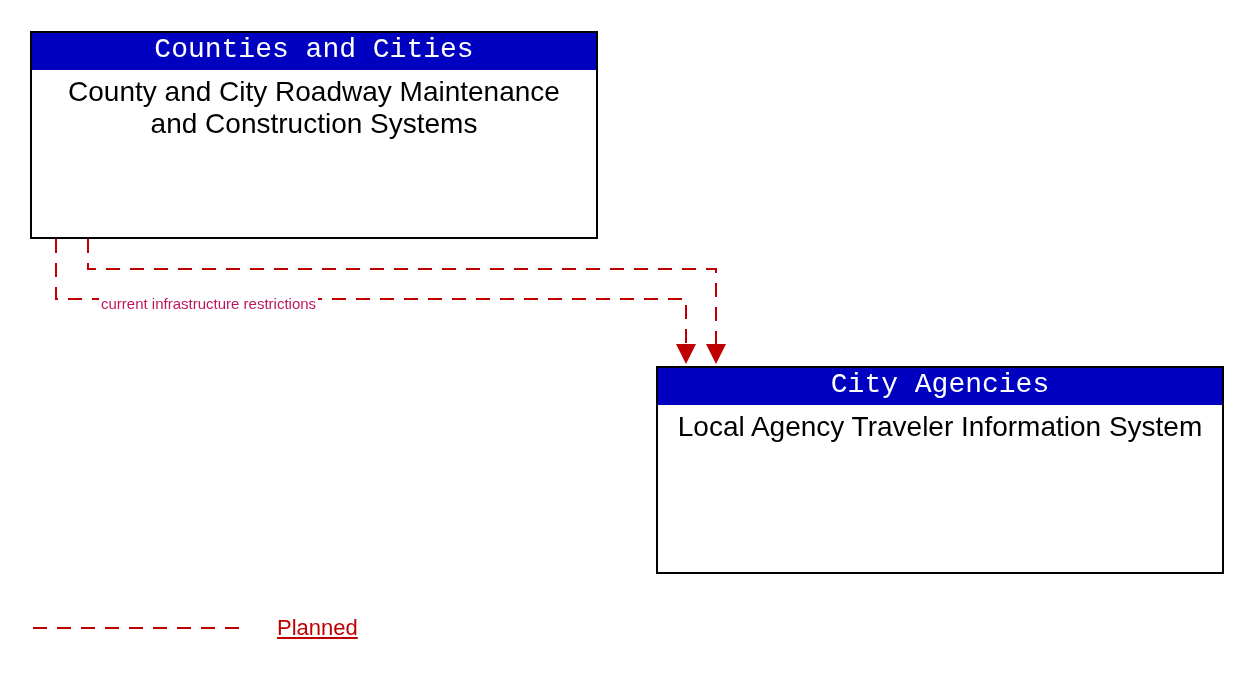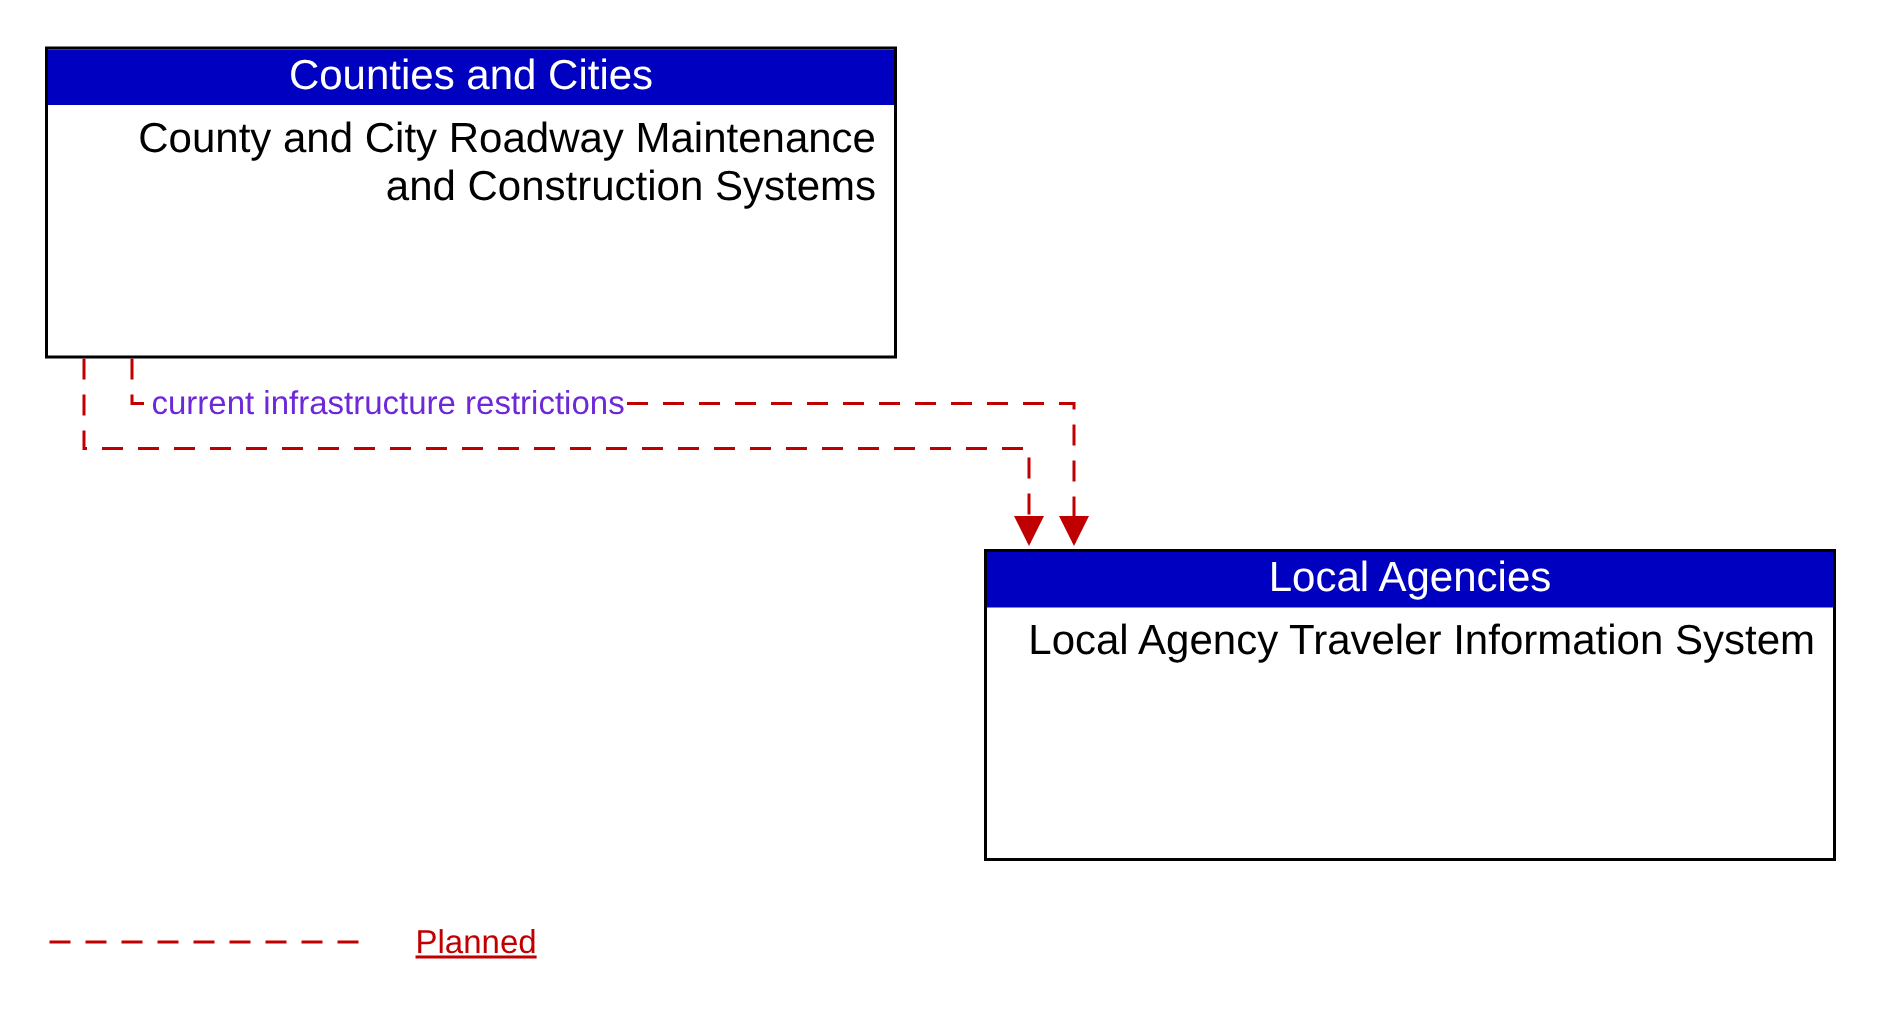--- a/index.html
+++ b/index.html
@@ -1,35 +1,35 @@
 <!DOCTYPE html>
 <html><head>
 <meta charset="utf-8">
 <style>
   html,body{margin:0;padding:0;background:#fff;font-family:Arial,Helvetica,sans-serif;}
   .canvas{position:relative;width:1252px;height:688px;}
   .node{position:absolute;border:2px solid #000;background:#fff;box-sizing:border-box;}
-  .node-header{background:#0000c0;color:#fff;font-size:28px;text-align:center;padding:2px 8px 4px;line-height:1.1;}
-  .node-body{font-size:28px;text-align:right;padding:6px 12px 0;line-height:1.15;}
-  .flow-label{position:absolute;color:#6d28d9;font-size:22px;white-space:nowrap;background:#fff;}
+  .node-header{background:#0000c0;color:#fff;font-size:28px;text-align:center;padding:2px 8px 4px;line-height:1.1;font-family:Liberation Mono, monospace;}
+  .node-body{font-size:28px;text-align:center;padding:6px 12px 0;line-height:1.15;}
+  .flow-label{position:absolute;color:#be185d;font-size:15px;white-space:nowrap;background:#fff;margin-top:39px;}
   .legend-label{position:absolute;color:#c00000;font-size:22px;}
   svg.overlay{position:absolute;left:0;top:0;}
 </style>
 </head>
 <body>
 
 <div class="canvas">
 
   <div class="node" style="left:30px;top:31px;width:568px;height:208px;">
     <div class="node-header">Counties and Cities</div>
     <div class="node-body">County and City Roadway Maintenance and Construction Systems</div>
   </div>
 
   <div class="node" style="left:656px;top:366px;width:568px;height:208px;">
-    <div class="node-header">Local Agencies</div>
+    <div class="node-header">City Agencies</div>
     <div class="node-body">Local Agency Traveler Information System</div>
   </div>
 
   <svg class="overlay" width="1252" height="688">
     <defs>
       <marker id="ah" markerWidth="12" markerHeight="12" refX="9" refY="5" orient="auto">
         <path d="M0,0 L10,5 L0,10 Z" fill="#c00000"></path>
       </marker>
     </defs>
 

